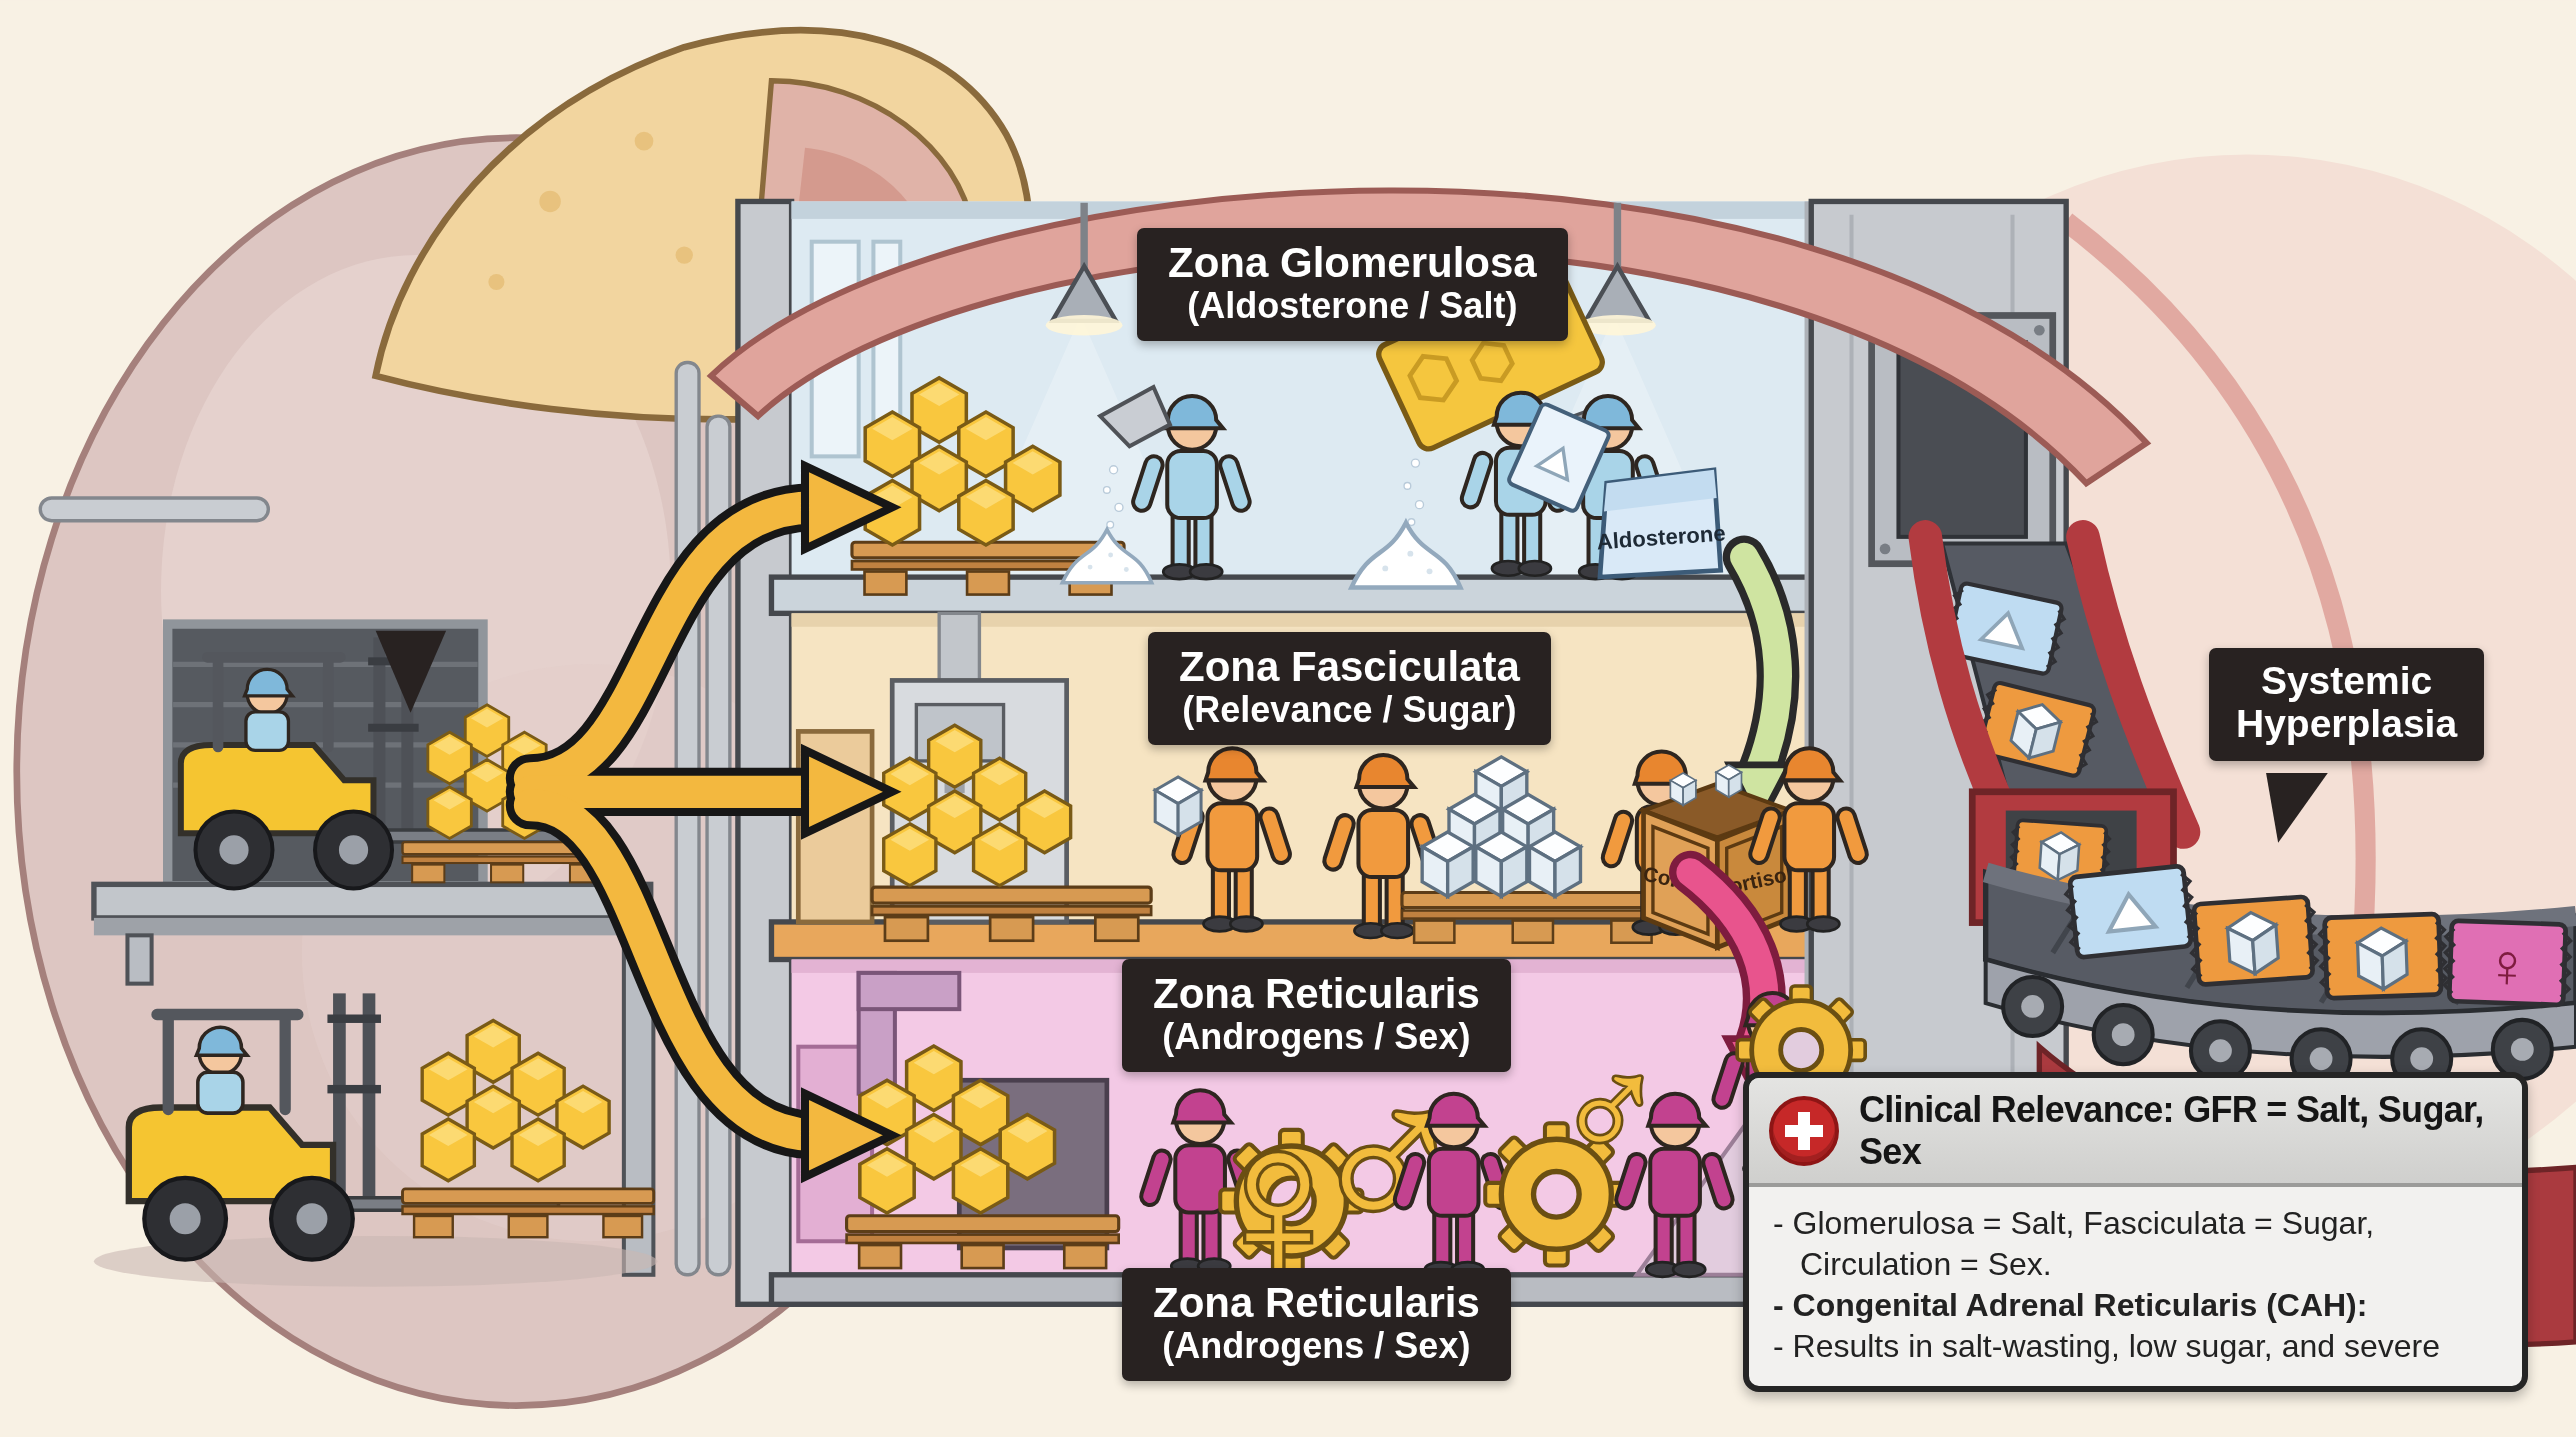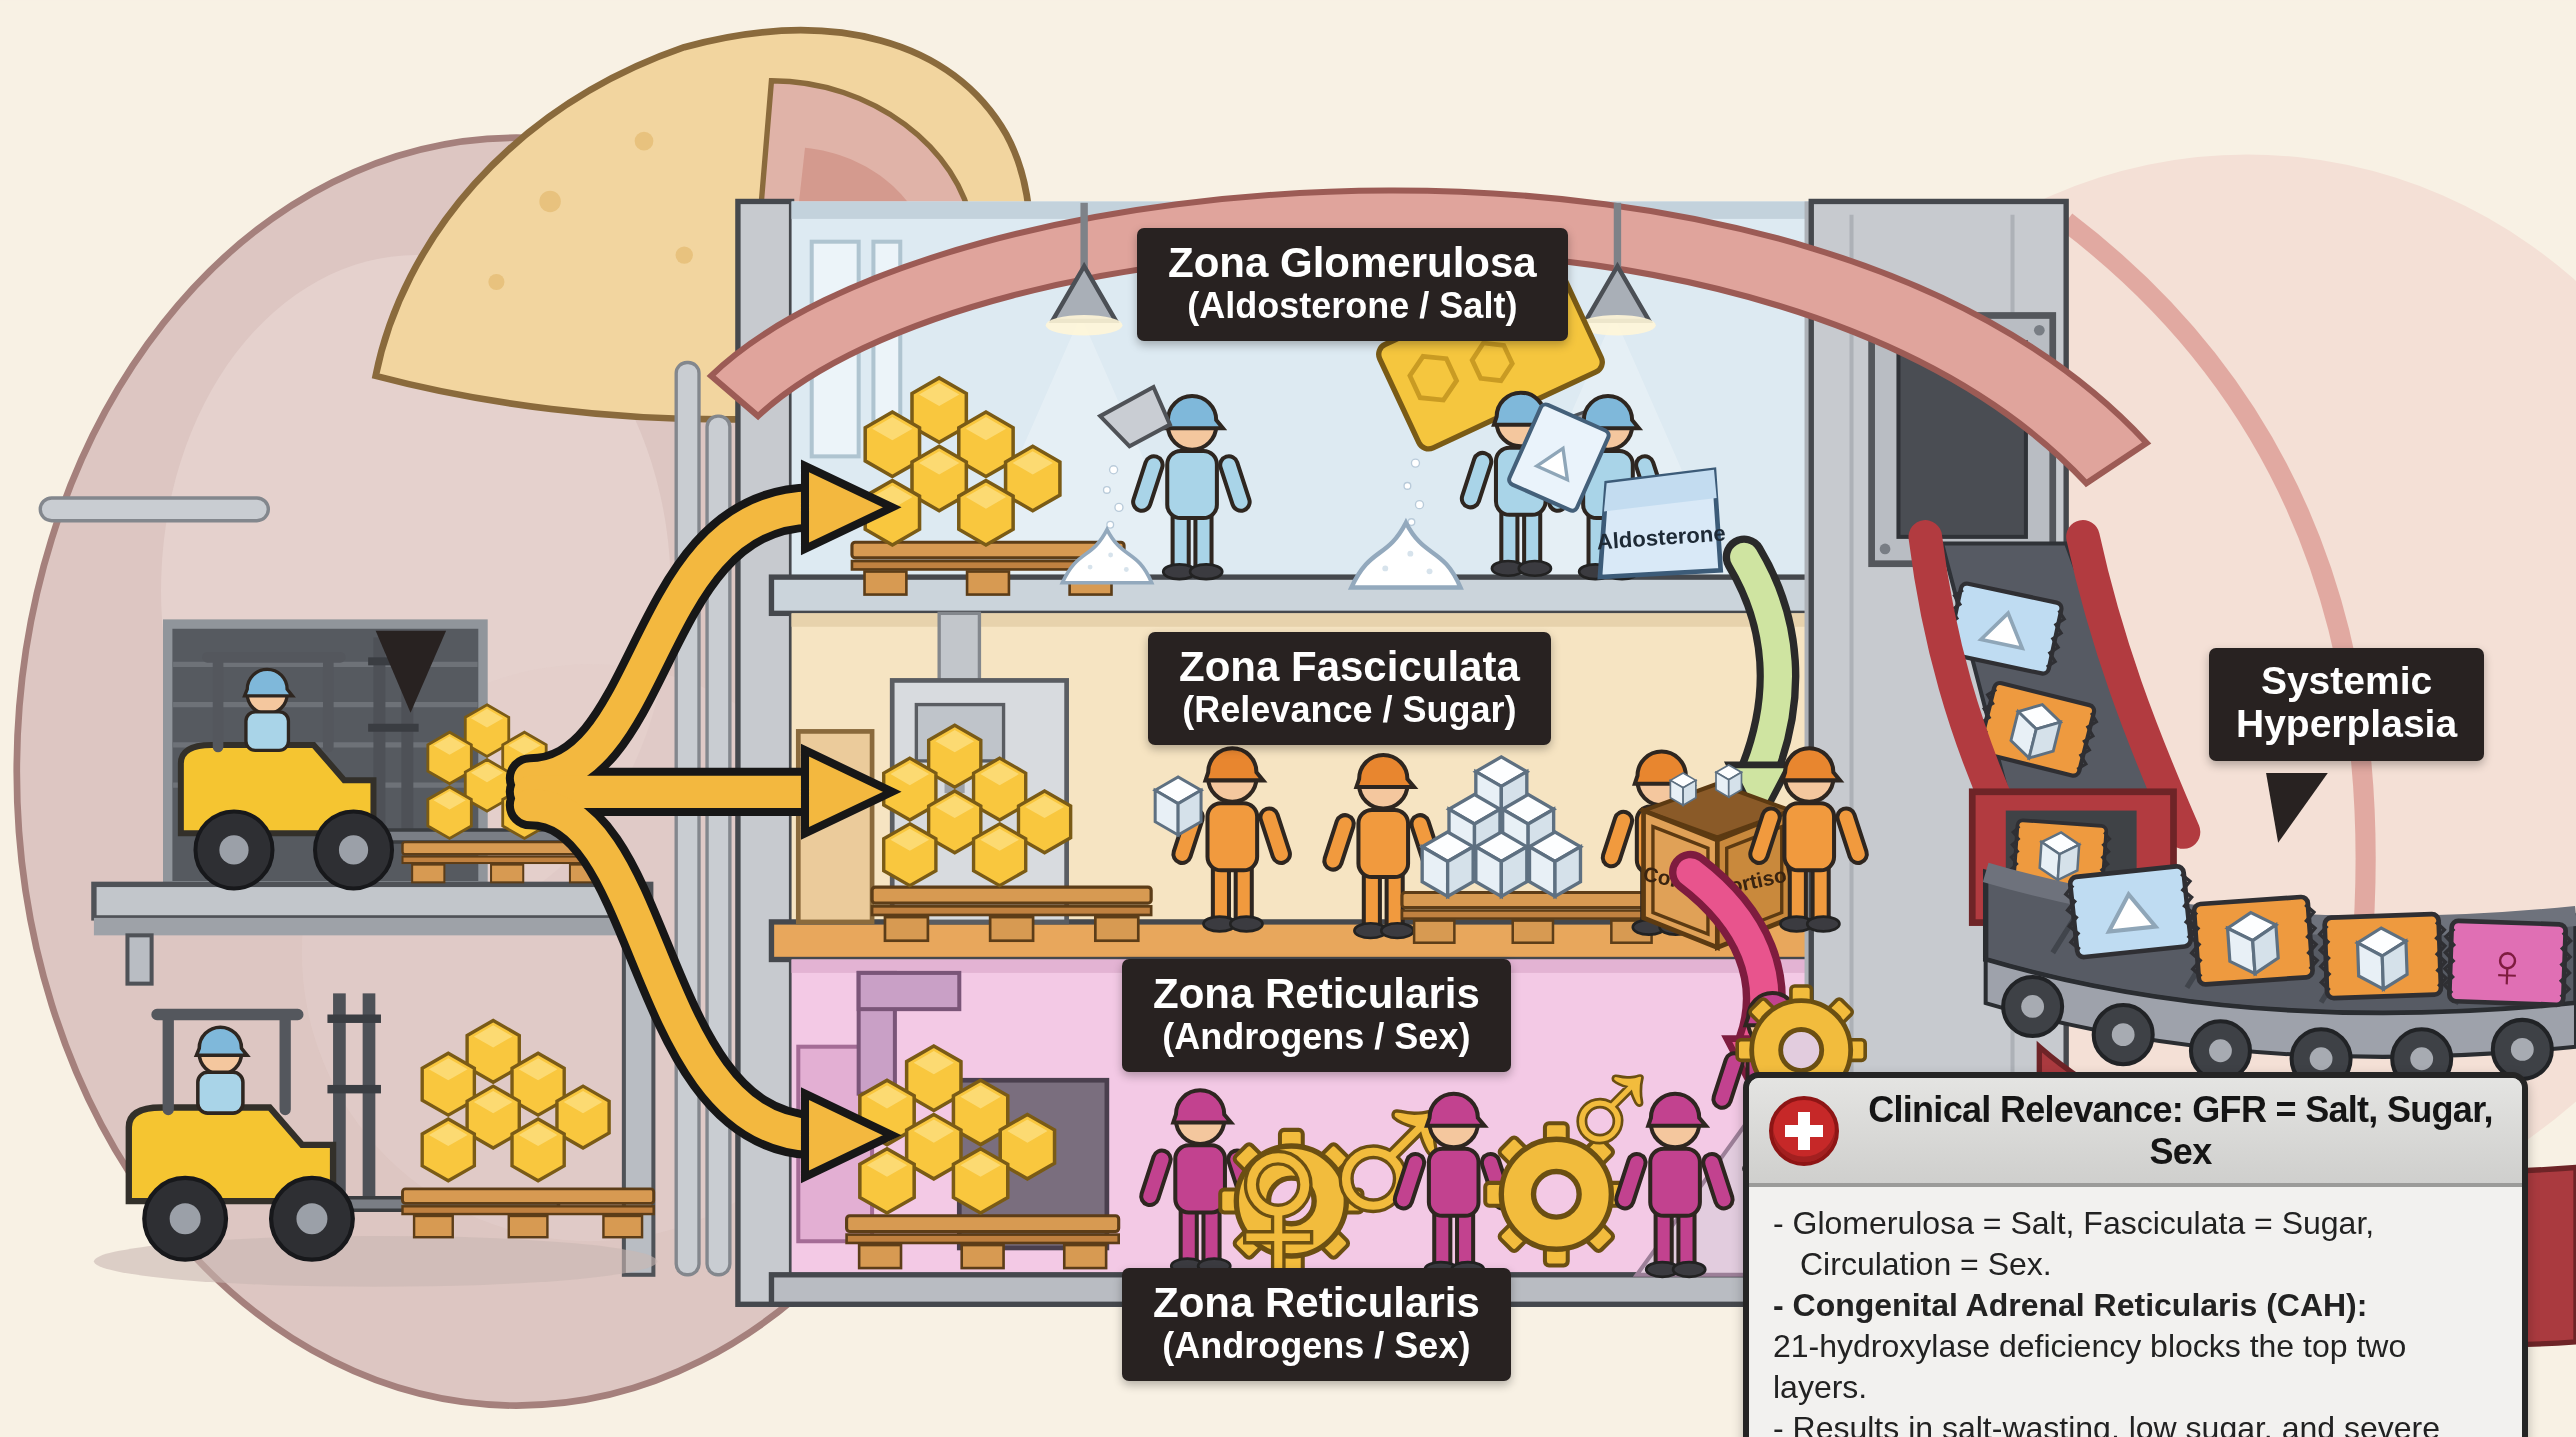--- a/index.html
+++ b/index.html
@@ -31,21 +31,21 @@
     background:#F2F1EF;border:6.7px solid #252525;border-radius:16px;
     box-shadow:0 5.4px 12px rgba(0,0,0,.25);overflow:hidden;}
   .clinical-header{display:flex;align-items:center;gap:20px;padding:10.7px 20px;
     background:linear-gradient(#E4E4E2,#CFCFCD);border-bottom:4px solid #9B9B99;}
   .cross{width:62px;height:62px;border-radius:50%;background:var(--clinical_cross_red,#C62828);
     border:4.7px solid #8E1515;position:relative;flex:none;box-shadow:inset 0 -5.4px 0 rgba(0,0,0,.18);}
   .cross::before{content:"";position:absolute;left:50%;top:50%;width:38px;height:12px;
     background:#fff;transform:translate(-50%,-50%);}
   .cross::after{content:"";position:absolute;left:50%;top:50%;width:12px;height:38px;
     background:#fff;transform:translate(-50%,-50%);}
-  .clinical-title{font-size:36px;font-weight:bold;color:#151515;letter-spacing:-0.7px;text-align:center;}
+  .clinical-title{font-size:36px;font-weight:bold;color:#151515;letter-spacing:-0.7px;}
   .clinical-body{padding:16px 24px 19px;font-size:32px;color:#222;line-height:41px;}
   .clinical-body .indent{padding-left:27px;}
   .clinical-body .bold{font-weight:bold;}
 </style>
 </head>
 <body>
 
 <div class="stage">
 
 <svg width="2576" height="1438" viewBox="0 0 3840 2143">
@@ -511,20 +511,19 @@
 
 <div class="clinical">
   <div class="clinical-header">
     <div class="cross"></div>
     <div class="clinical-title">Clinical Relevance: GFR = Salt, Sugar, Sex</div>
   </div>
   <div class="clinical-body">
     <div>- Glomerulosa = Salt, Fasciculata = Sugar,</div>
     <div class="indent">Circulation = Sex.</div>
     <div class="bold">- Congenital Adrenal Reticularis (CAH):</div>
-    <div>21-hydroxylase deficiency blocks the top two layers.</div>
     <div>- Results in salt-wasting, low sugar, and severe</div>
 
   </div>
 </div>
 
 </div>
 
 
 </body></html>

